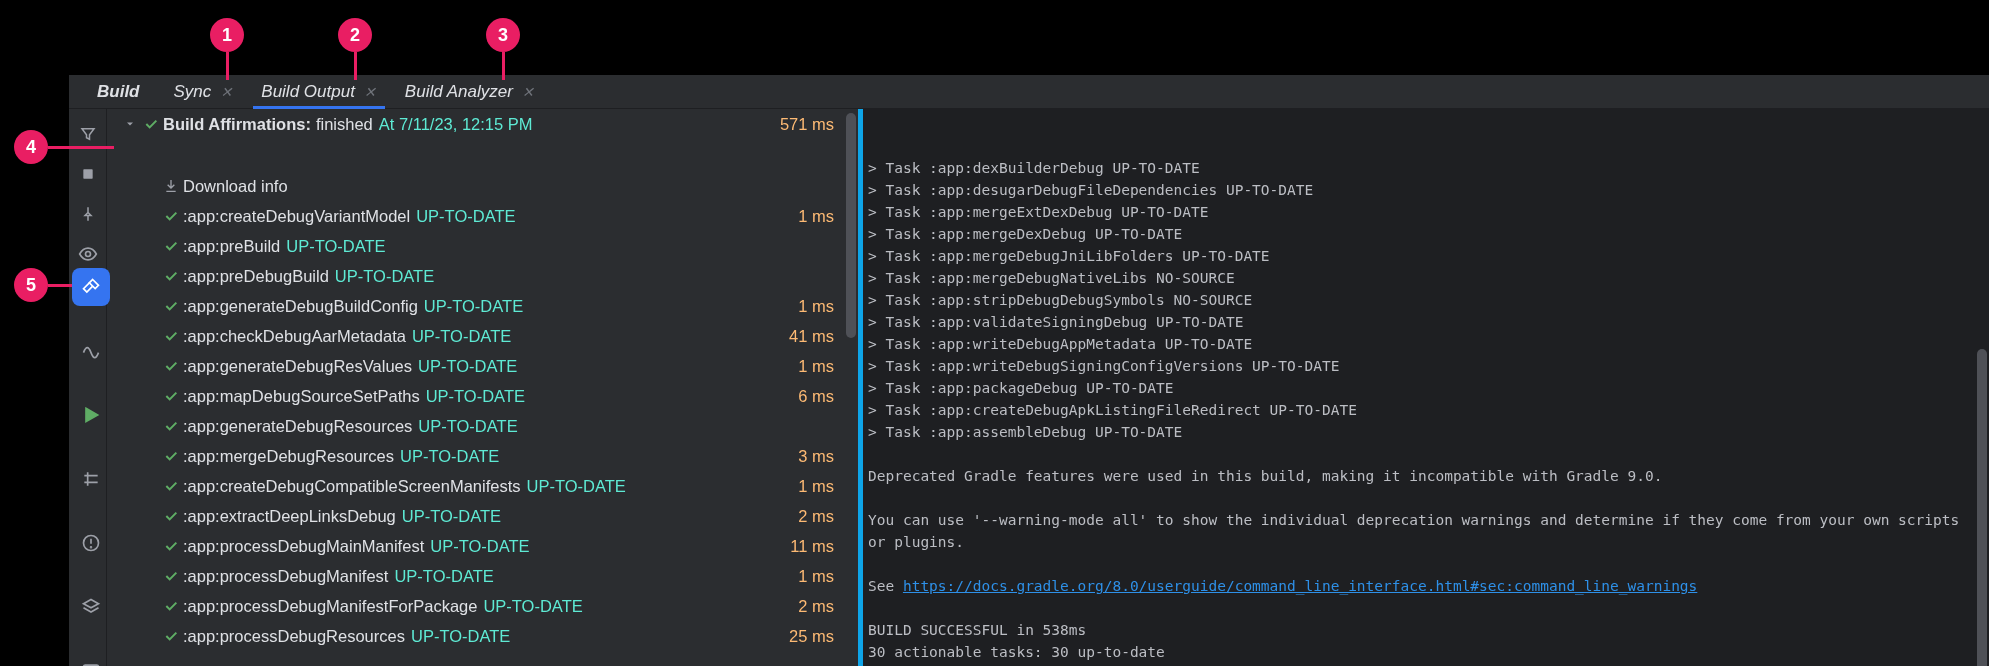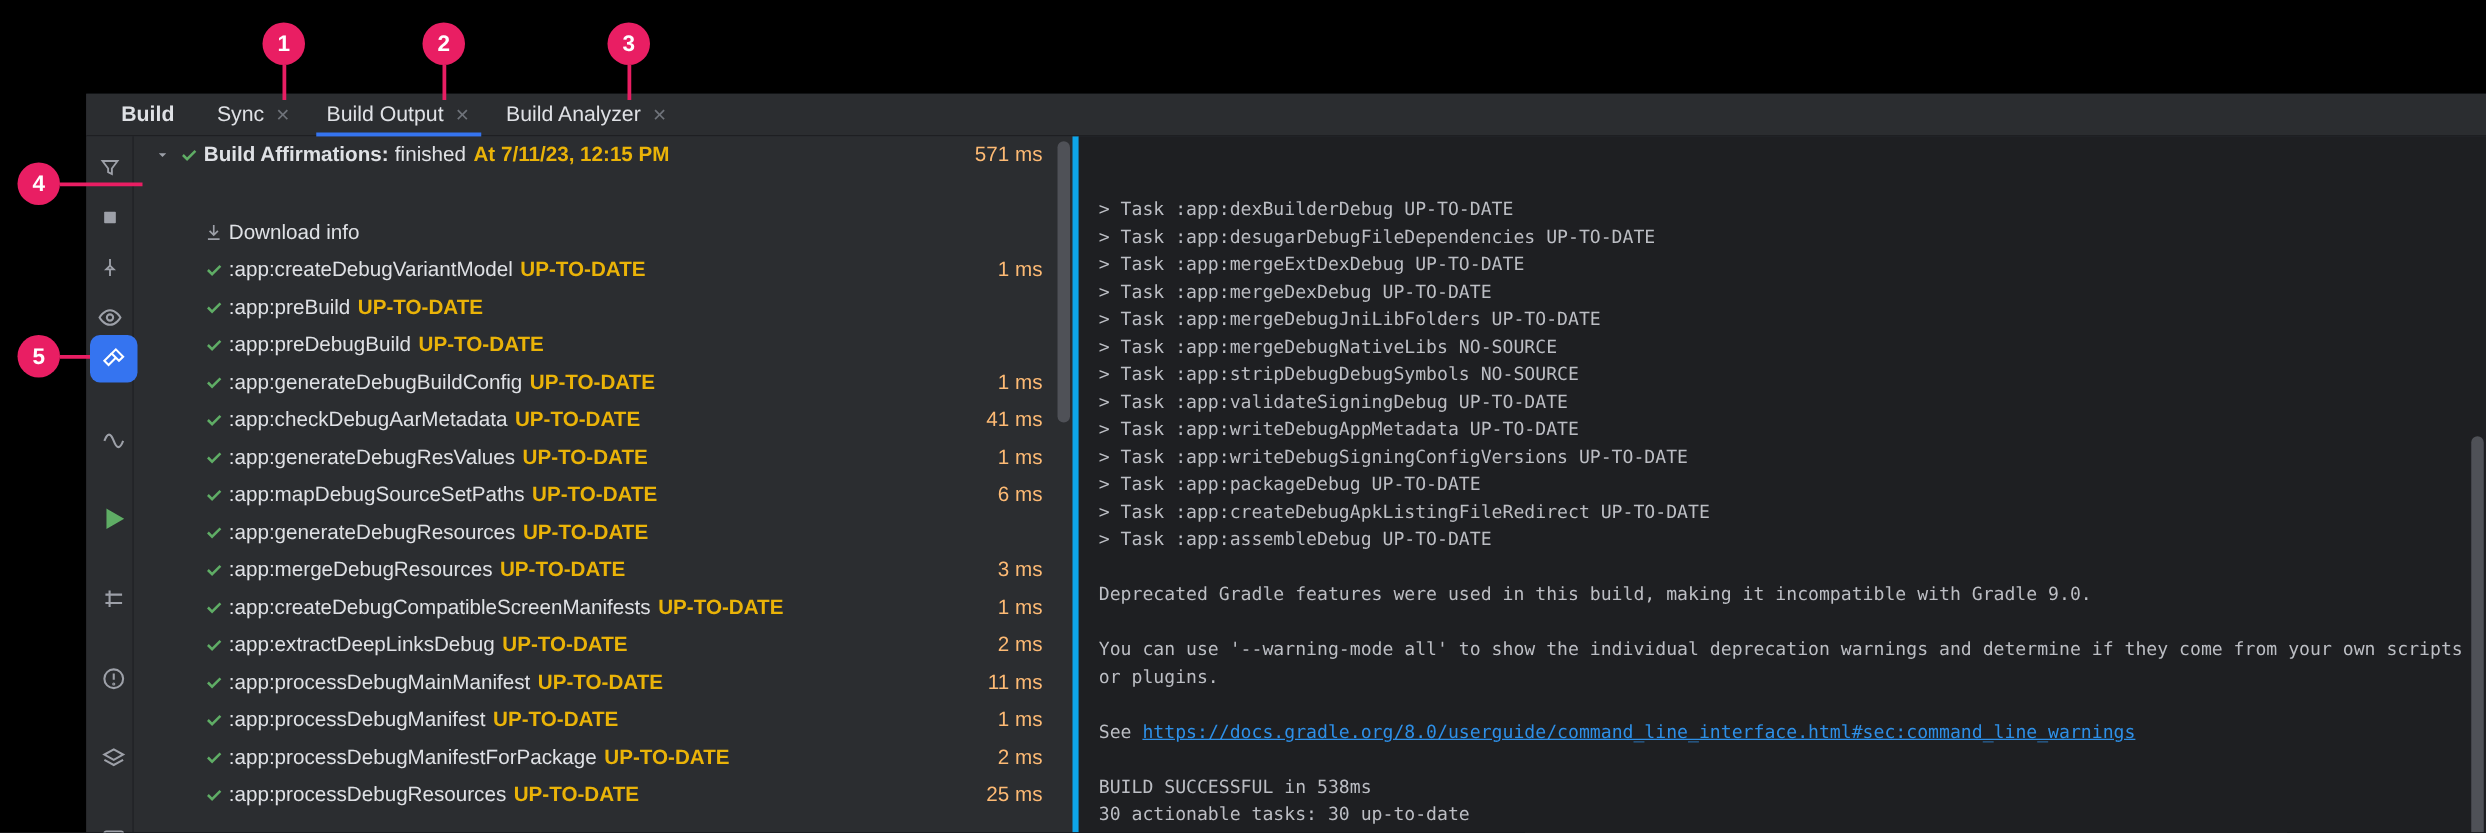--- a/index.html
+++ b/index.html
@@ -23,20 +23,21 @@
     flex-direction: column;
   }
   .tabs {
     display: flex;
     align-items: center;
     height: 34px;
     background: #2b2d30;
     border-bottom: 1px solid #1e1f22;
     padding-left: 18px;
     gap: 0;
+    font-style: italic;
   }
   .tab-title {
     color: #dfe1e5;
     font-size: 17px;
     font-weight: 600;
     padding: 0 20px 0 10px;
   }
   .tab {
     display: flex;
     align-items: center;
@@ -125,34 +126,34 @@
   .tree-row .icon {
     width: 24px;
     display: flex;
     align-items: center;
     justify-content: center;
   }
   .check { color: #5fad65; }
   .skip { color: #9da0a8; }
   .tree-row .label { color: #dfe1e5; }
   .tree-row .label.bold { font-weight: 700; }
-  .tree-row .suffix { color: #eab308; margin-left: 6px; font-weight: bold; }
+  .tree-row .suffix { color: #5eead4; margin-left: 6px; }
   .tree-row .time {
     margin-left: auto;
     color: #fdba74;
   }
   .indent-1 { padding-left: 52px; margin-top: 32px; }
   .indent-2 { padding-left: 52px; }
   .console {
     flex: 1;
     background: #1e1f22;
     font-family: "Menlo", "Consolas", monospace;
     font-size: 14.5px;
     color: #bcbec4;
-    padding: 4px 16px;
+    padding: 4px 5px;
     line-height: 22px;
     white-space: pre-wrap;
     overflow: hidden;
     position: relative;
   }
   .console a { color: #2e90e8; }
   .console-scrollbar {
     position: absolute;
     right: 2px;
     top: 240px;

